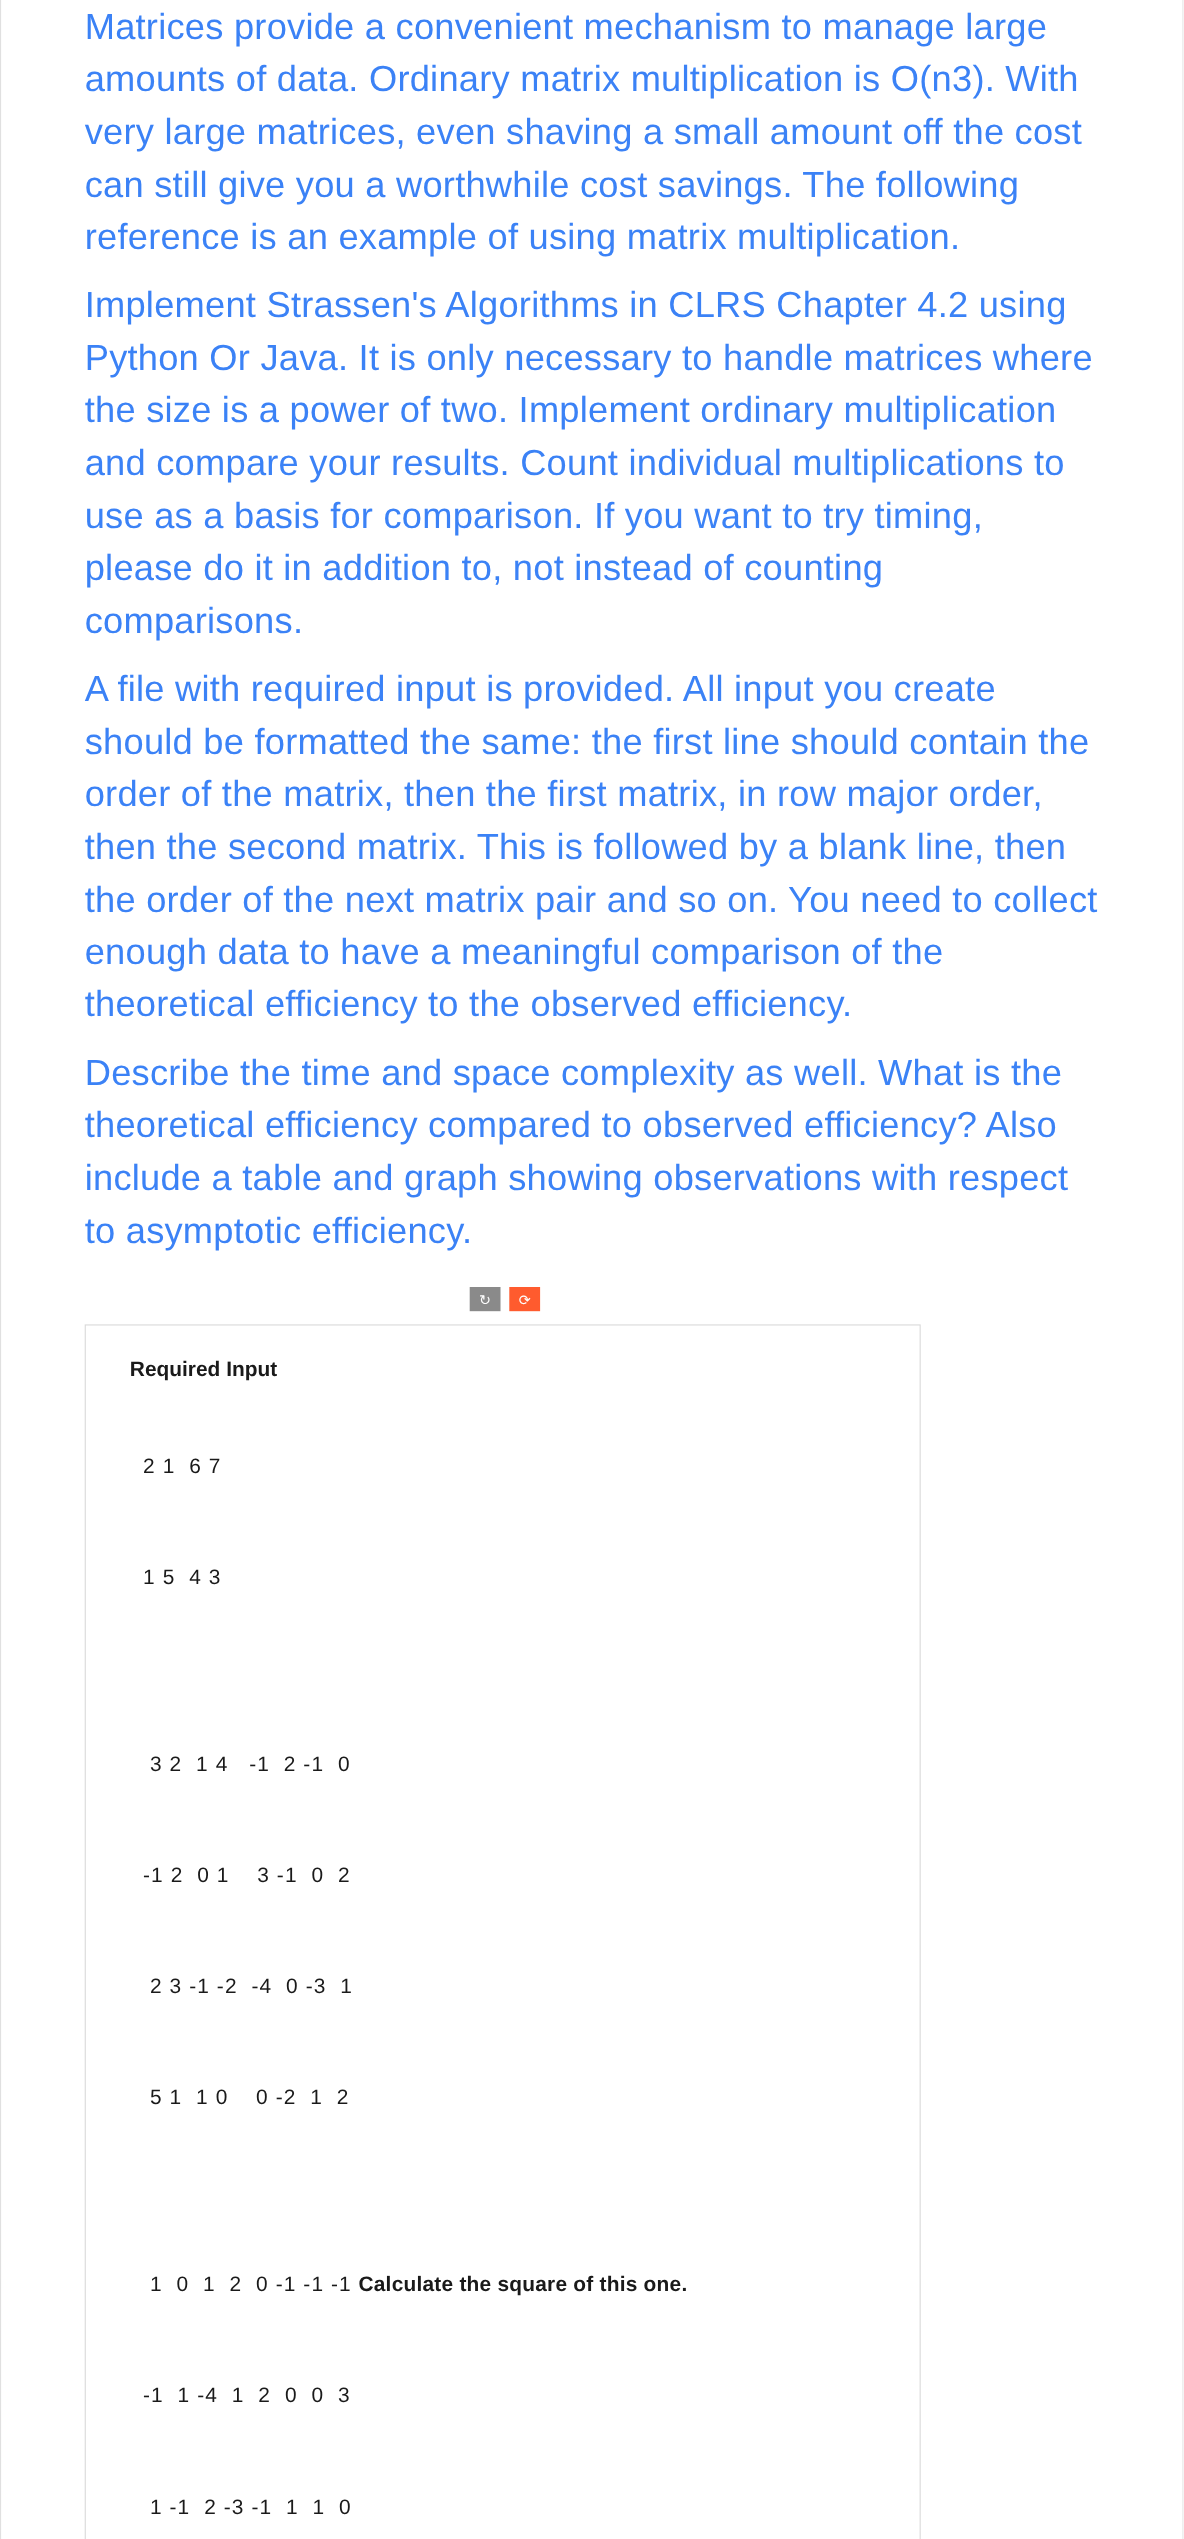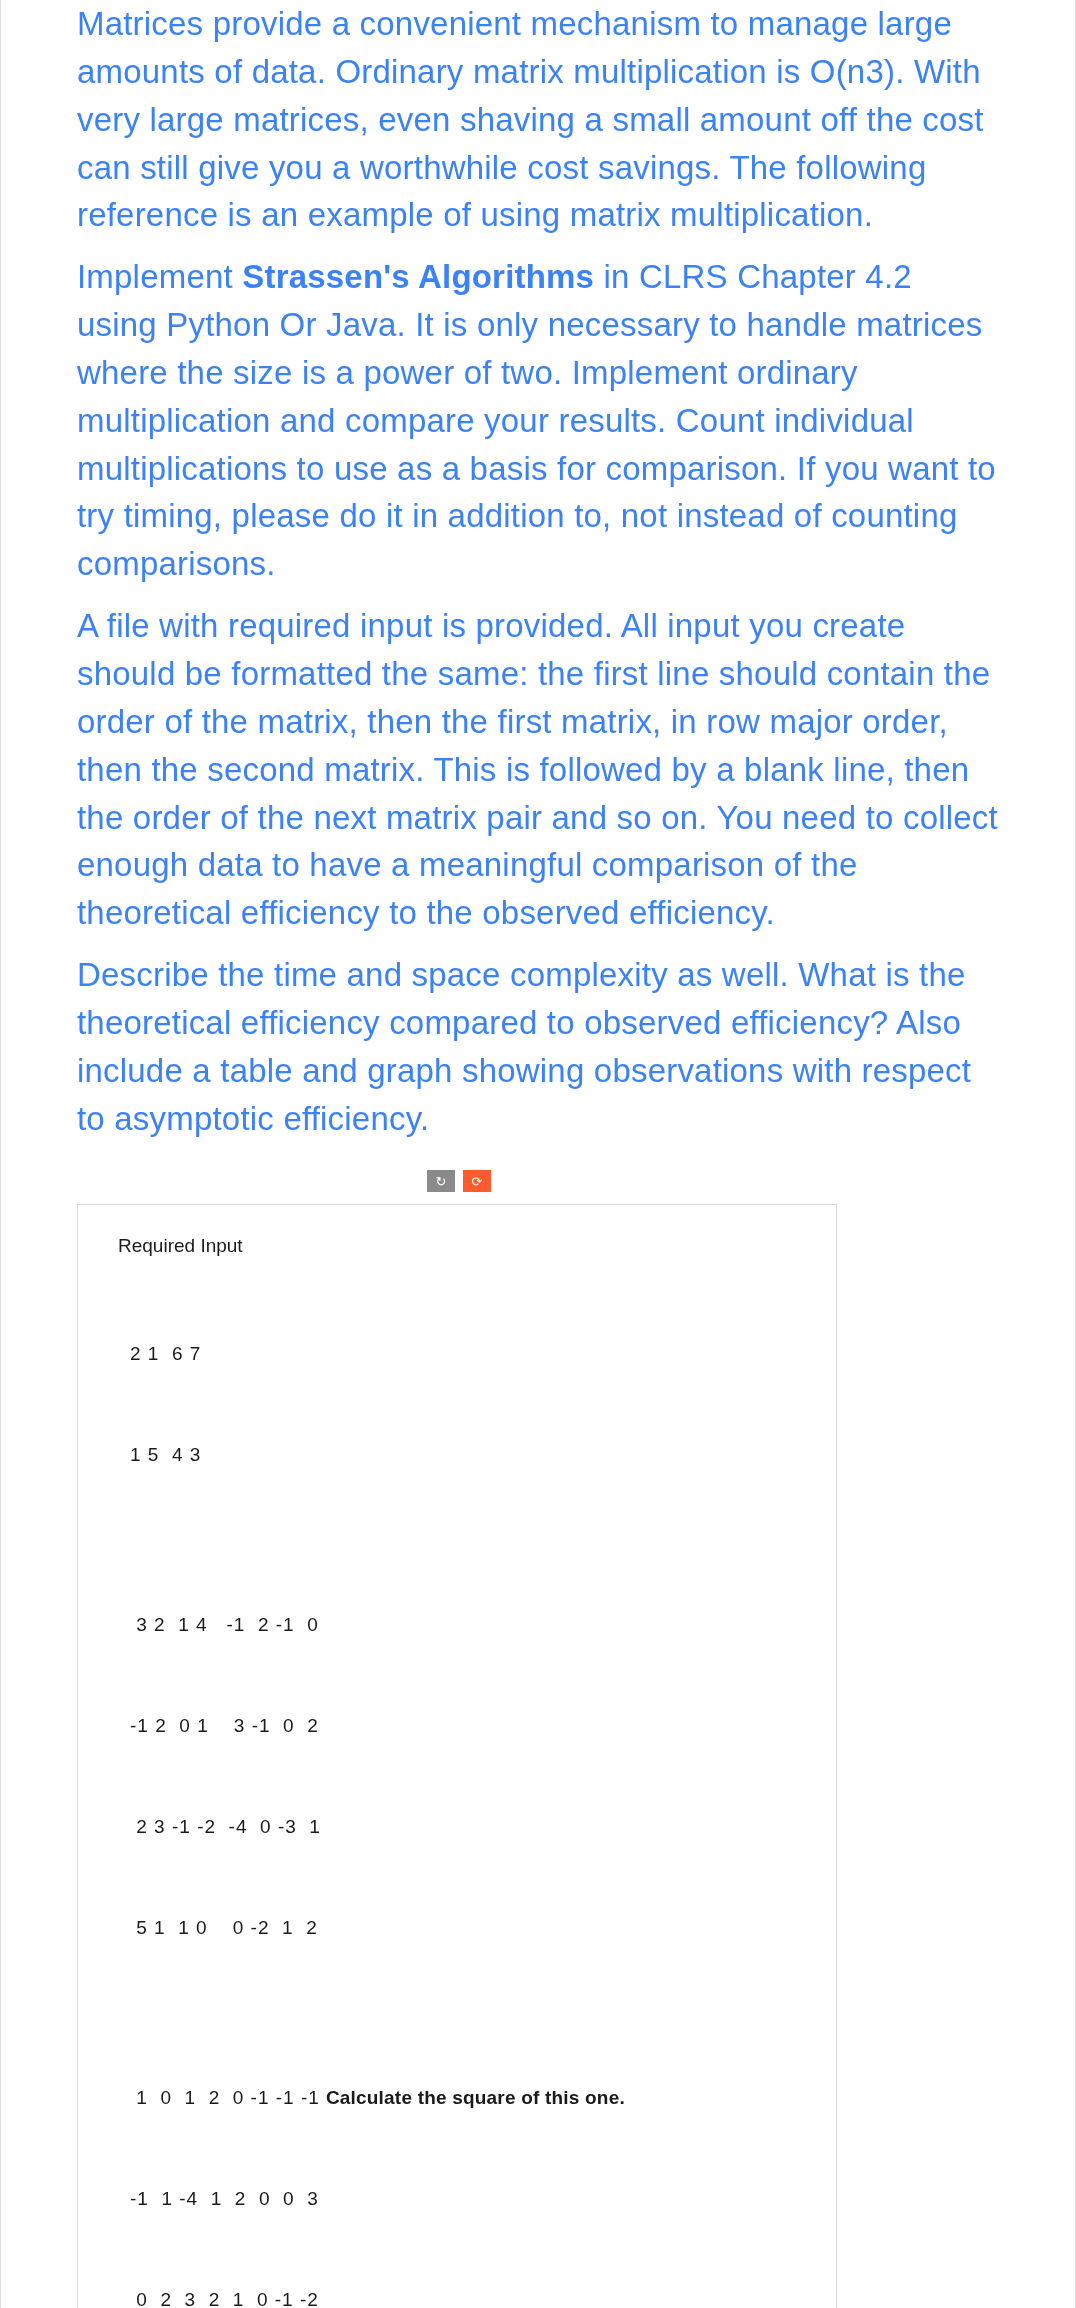--- a/index.html
+++ b/index.html
@@ -17,21 +17,21 @@
     min-height: 2308px;
   }
   .para {
     font-size: 33px;
     line-height: 1.45;
     color: #3b82f6;
     letter-spacing: 0.2px;
     margin: 0 0 14px 0;
     font-weight: 400;
   }
-  .bold { font-weight: 700; }
+  .bold { font-weight: 400; }
   .icon-row {
     display: flex;
     gap: 8px;
     margin: 28px 0 0 350px;
   }
   .mini-icon {
     width: 28px;
     height: 22px;
     display: flex;
     align-items: center;
@@ -42,23 +42,22 @@
   .mini-gray { background: #8a8a8a; }
   .mini-orange { background: #ff5b2e; }
   .req-box {
     border: 1px solid #d9d9d9;
     padding: 30px 40px 40px 40px;
     width: 760px;
     margin-top: 12px;
   }
   .req-title {
     font-size: 19px;
-    font-weight: 400;
+    font-weight: 700;
     color: #1a1a1a;
-    margin-bottom: 20px;
   }
   .mono-block {
     font-family: Arial, sans-serif;
     font-size: 19px;
     line-height: 1.35;
     color: #1a1a1a;
     white-space: pre;
     letter-spacing: 1px;
   }
   .mono-row { margin: 12px; }
@@ -100,20 +99,21 @@
     <div class="mono-block">
       <div class="mono-row"> 3 2  1 4   -1  2 -1  0</div>
       <div class="mono-row">-1 2  0 1    3 -1  0  2</div>
       <div class="mono-row"> 2 3 -1 -2  -4  0 -3  1</div>
       <div class="mono-row"> 5 1  1 0    0 -2  1  2</div>
     </div>
     <br>
     <div class="mono-block">
       <div class="mono-row"><span> 1  0  1  2  0 -1 -1 -1</span><span class="calc-note">Calculate the square of this one.</span></div>
       <div class="mono-row">-1  1 -4  1  2  0  0  3</div>
+      <div class="mono-row"> 1 -1  2 -3 -1  1  1  0</div>
       <div class="mono-row"> 0  2  3  2  1  0 -1 -2</div>
       <div class="mono-row"> 2  3 -1  0 -1  0 -1  0</div>
       
       
       
     </div>
   </div>
 
 </div>
 

